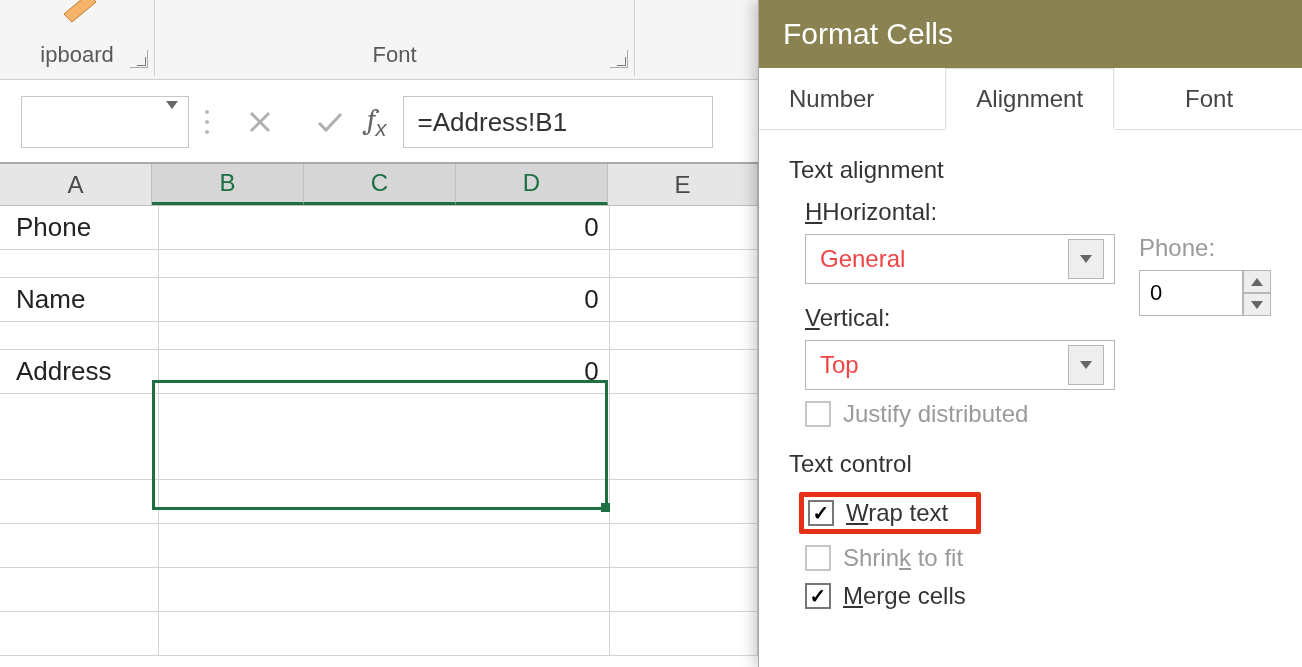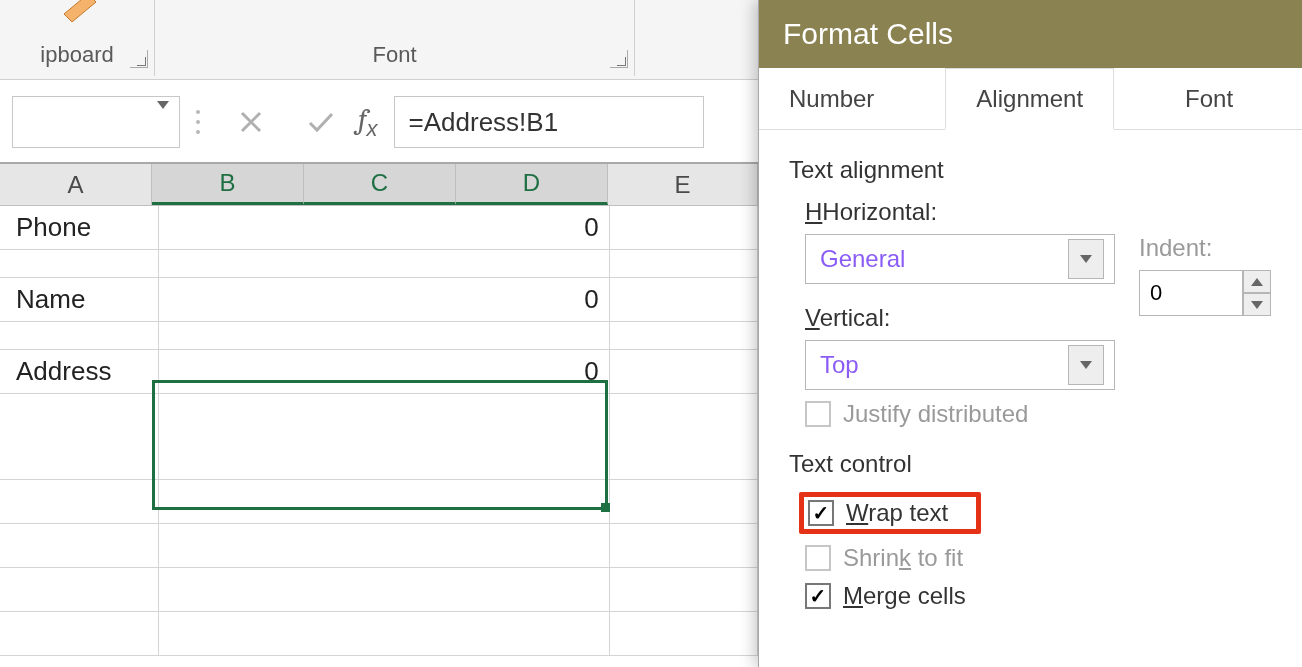--- a/index.html
+++ b/index.html
@@ -27,21 +27,21 @@
     width: 8px; height: 8px; border-right: 1px solid #777; border-bottom: 1px solid #777;
     transform: rotate(0deg);
   }
   .tiny-brush {
     position: absolute; left: 60px; top: -8px; width: 60px; height: 30px; overflow: hidden;
   }
   .tiny-brush svg { width: 60px; height: 30px; }
 
   
   .name-formula {
-    position: absolute; left: 8px; top: 92px; width: 696px; height: 60px;
+    position: absolute; left: 17px; top: 92px; width: 696px; height: 60px;
     display: flex; align-items: center; gap: 8px; padding-left: 4px;
   }
   .name-box {
     width: 168px; height: 52px; border: 1px solid #c7c7c7;
     display: flex; align-items: center; justify-content: flex-end; padding-right: 10px;
     font-size: 22px; color: #333; background: #fff;
   }
   .name-box .caret { margin-left: auto; }
   .drag-dots { width: 20px; display: flex; flex-direction: column; align-items: center; gap: 6px; }
   .drag-dots span { width: 4px; height: 4px; background: #b8b8b8; border-radius: 50%; }
@@ -115,21 +115,21 @@
     border: 1px solid #dcdcdc; border-bottom: 2px solid #fff;
     margin-bottom: -1px; background: #fff;
   }
   .panel-body { padding: 20px 30px 0 30px; font-size: 24px; color: #333; }
   .section-label { margin: 6px 0 14px 0; }
   .field-row { display: flex; align-items: flex-start; gap: 24px; margin-bottom: 9px; }
   .field-col { display: flex; flex-direction: column; gap: 8px; }
   .dd {
     width: 310px; height: 50px; border: 1px solid #b6b6b6;
     display: flex; align-items: center; justify-content: space-between;
-    padding: 0 10px 0 14px; font-size: 24px; color: #8b5cf6; background: #fff;
+    padding: 0 10px 0 14px; font-size: 24px; color: #ef4444; background: #fff;
   }
   .dd .dd-btn {
     width: 36px; height: 40px; border: 1px solid #b6b6b6; background: #eee;
     display: flex; align-items: center; justify-content: center;
   }
   .indent-box { display: flex; align-items: stretch; }
   .indent-box input {
     width: 104px; height: 46px; border: 1px solid #b6b6b6; font-size: 22px; padding-left: 10px;
   }
   .spin { display: flex; flex-direction: column; }
@@ -296,21 +296,21 @@
         <div style="height:4px"></div>
         <div><span class="ul-key">V</span>ertical:</div>
         <div class="dd">
           <span>Top</span>
           <span class="dd-btn">
               <span class="caret-down"></span>
             </span>
         </div>
       </div>
       <div class="field-col" style="padding-top:36px">
-        <div class="disabled-text">Indent:</div>
+        <div class="disabled-text">Phone:</div>
         <div class="indent-box">
           <input value="0" style="">
           <div class="spin">
             <button>
                 <span class="caret-down caret-up"></span>
               </button>
             <button>
                 <span class="caret-down"></span>
               </button>
           </div>

